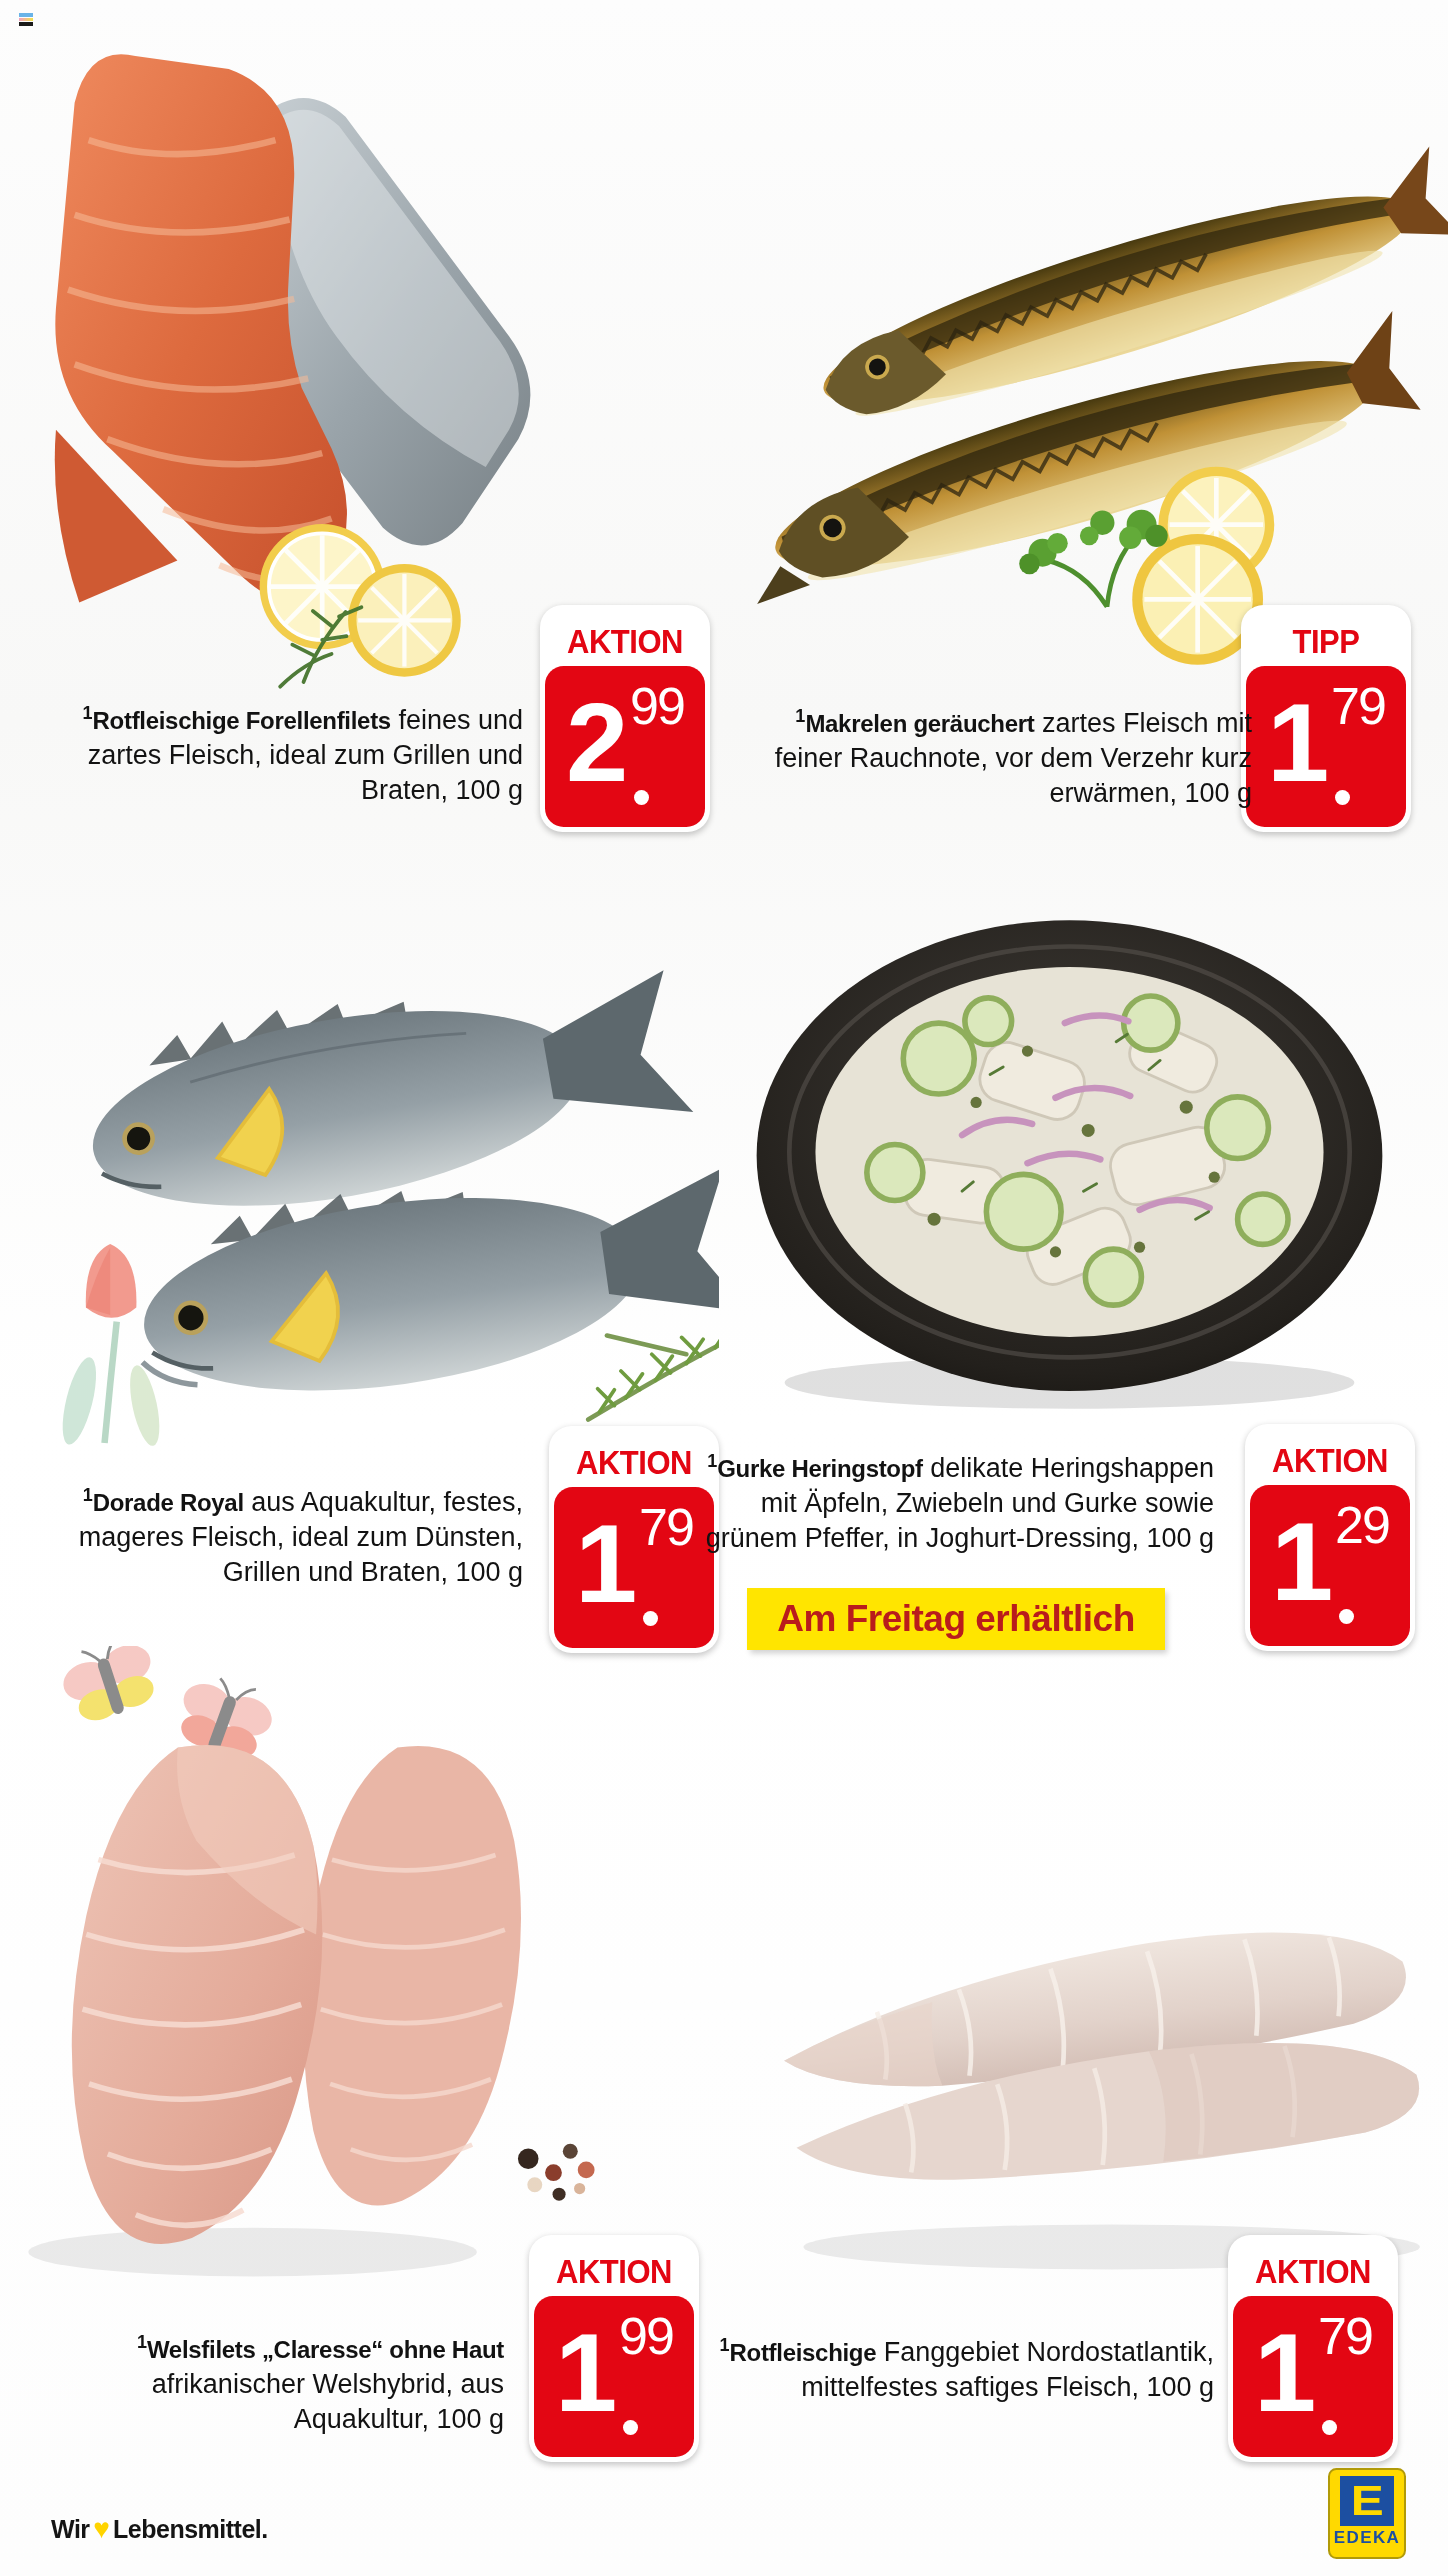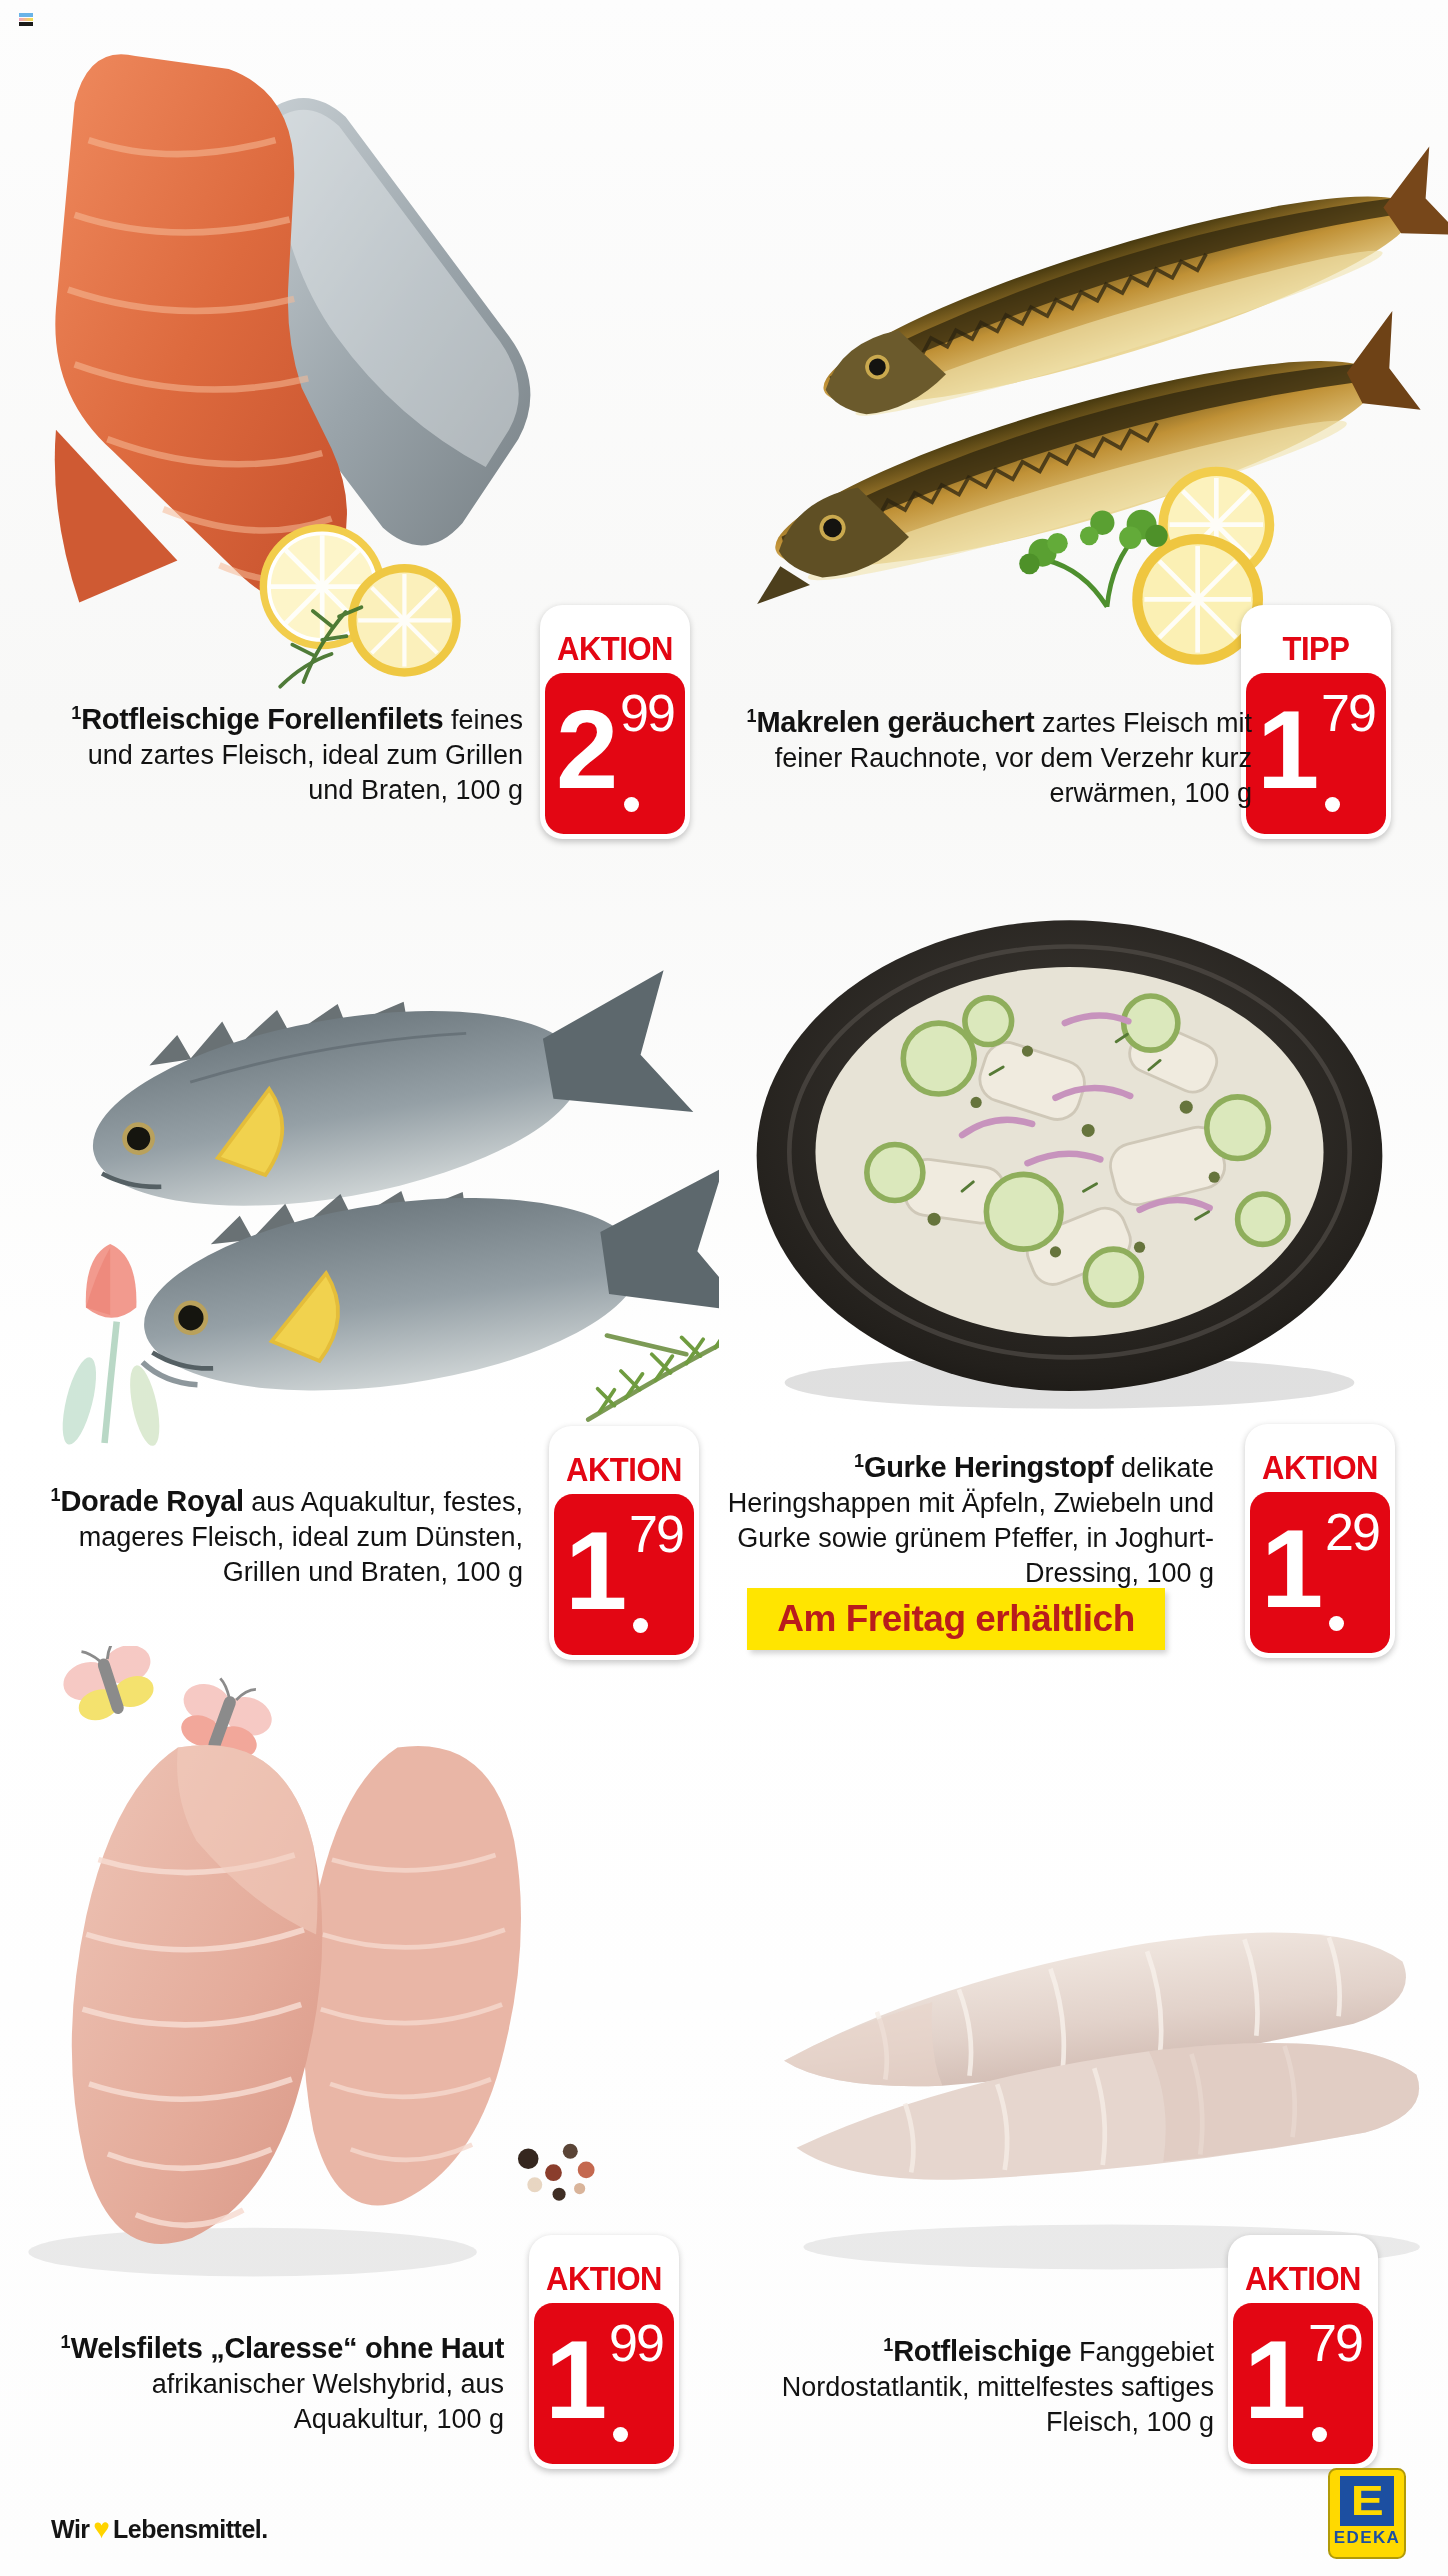--- a/index.html
+++ b/index.html
@@ -1,24 +1,24 @@
 <!DOCTYPE html>
 <html style="font-size:15px"><head>
 <meta charset="utf-8">
 <style>
   html,body{margin:0;padding:0;background:#e9e9e9;}
   .page{position:relative;width:1448px;height:2576px;margin:0 auto;overflow:hidden;
         background:linear-gradient(180deg,#fdfdfd 0%,#f8f8f7 28%,#ffffff 55%,#fdfdfd 100%);
         font-family:"Liberation Sans",sans-serif;color:#141414;}
   .photo{position:absolute;}
   .prod-text{position:absolute;text-align:right;font-size:27px;line-height:35px;color:#121212;}
-  .prod-text b{font-size:29px;letter-spacing:-0.3px;margin-top:16px;}
+  .prod-text b{font-size:24px;letter-spacing:-0.3px;margin-top:16px;}
   .prod-text sup{font-size:18px;font-weight:bold;}
-  .badge{position:absolute;width:150px;background:#fff;border-radius:22.4px;
-         box-shadow:0 2.8px 6.5px rgba(0,0,0,.22);padding-top:19px;}
+  .badge{position:absolute;width:170px;background:#fff;border-radius:22.4px;
+         box-shadow:0 2.8px 6.5px rgba(0,0,0,.22);padding-top:12px;}
   .badge-tag{height:49px;display:flex;align-items:center;justify-content:center;
              color:#e30613;font-weight:800;font-size:31px;letter-spacing:-0.5px;transform:scaleY(1.05);}
   .badge-price{margin:0 4.7px 4.7px;background:#e30613;border-radius:18.7px;height:161px;
                display:flex;align-items:center;justify-content:center;color:#fff;}
   .pi{font-size:112px;font-weight:800;letter-spacing:-5.6px;line-height:112px;transform:translateY(-3.7px);}
   .pcol{display:flex;flex-direction:column;align-items:flex-start;height:129px;
         justify-content:space-between;margin-left:7.5px;}
   .pd{font-size:52px;font-weight:400;line-height:49px;letter-spacing:-1.9px;}
   .pdot{width:15px;height:15px;background:#fff;border-radius:50%;margin:0 0 5.6px 3.7px;}
   .banner{position:absolute;left:747px;top:1588px;width:418px;height:62px;background:#ffe500;

